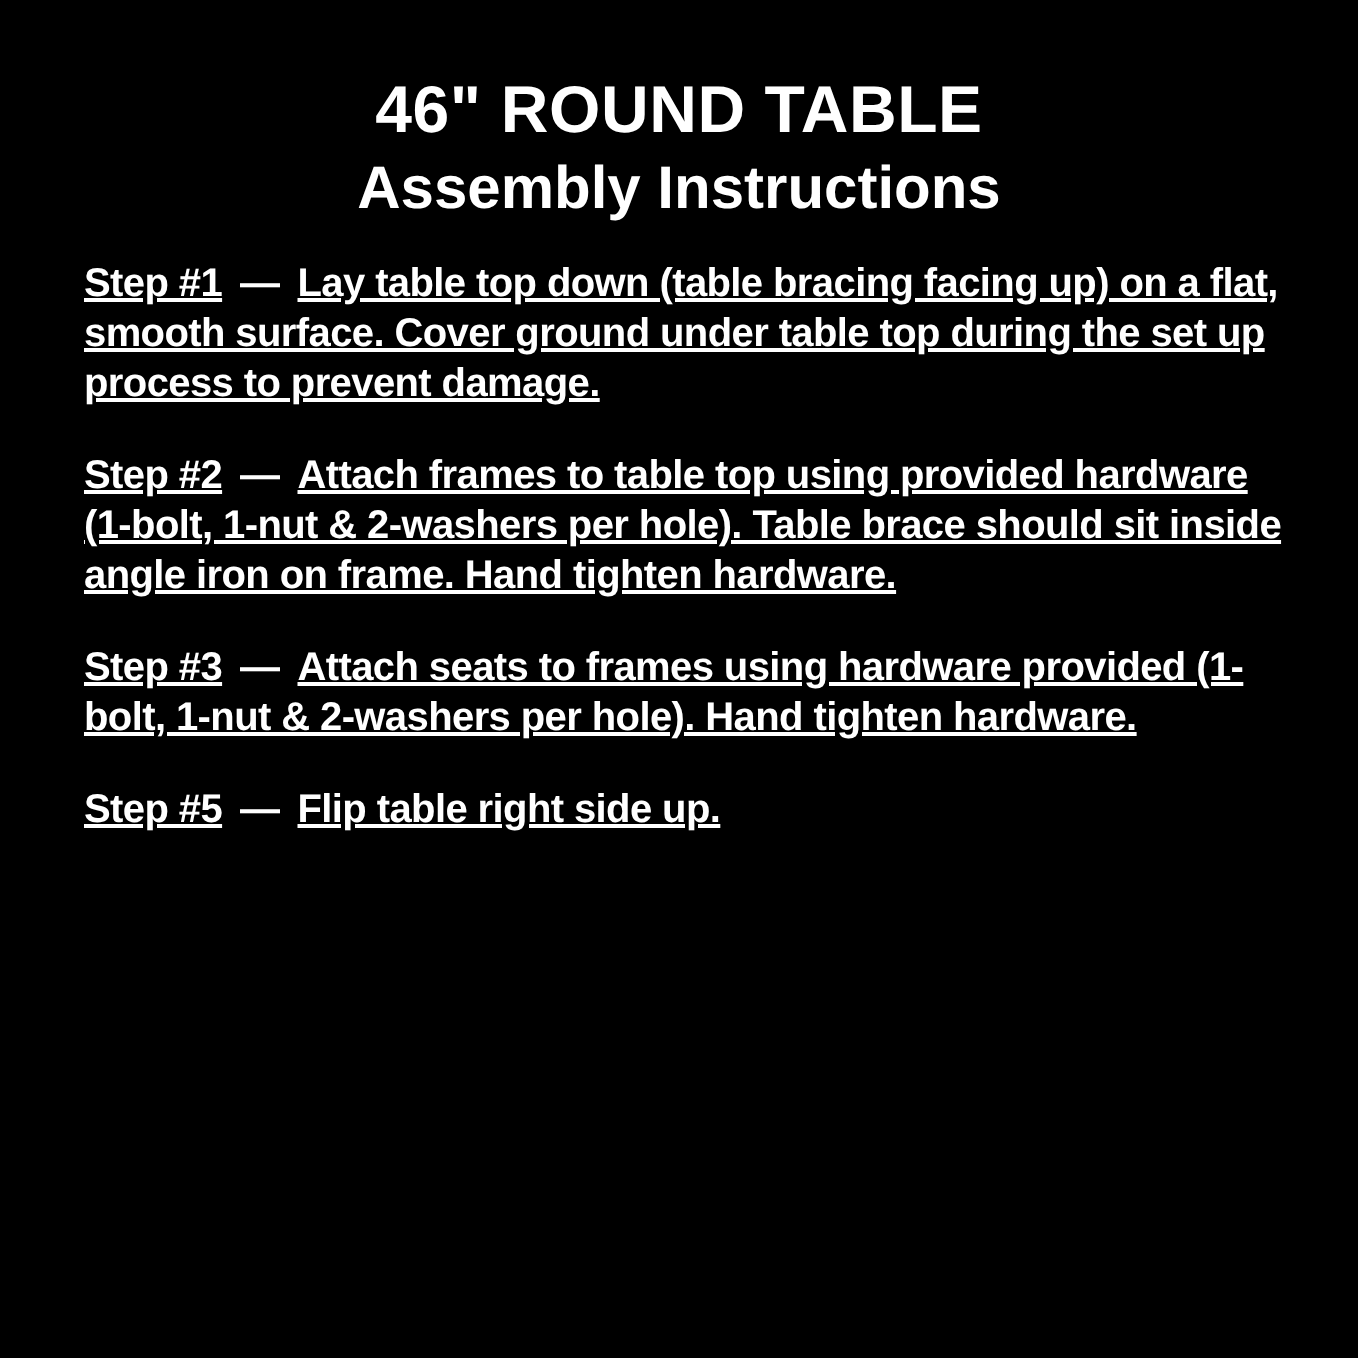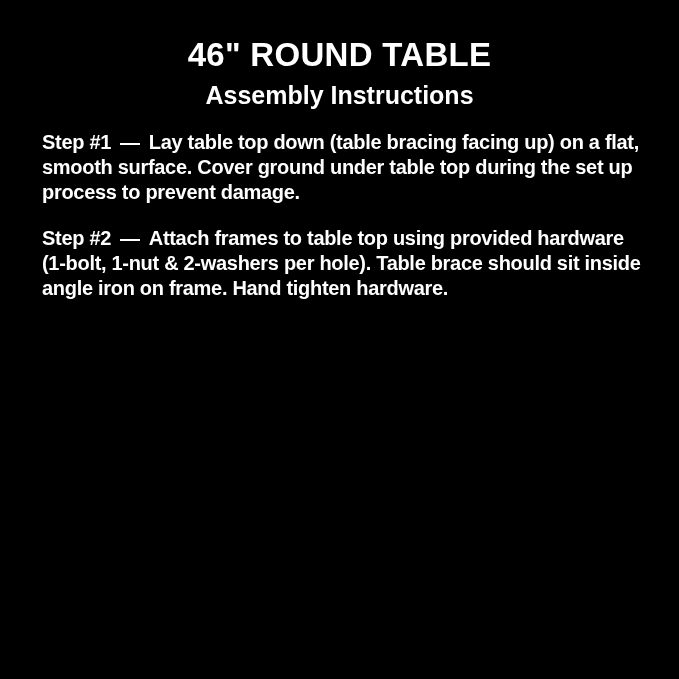--- a/index.html
+++ b/index.html
@@ -22,26 +22,27 @@
     margin: 36px 0 0 0;
     text-align: center;
     font-size: 33px;
     line-height: 38px;
     letter-spacing: 0.3px;
     font-weight: 700;
   }
   .subtitle {
     margin: 7px 0 0 0;
     text-align: center;
-    font-size: 25px;
+    font-size: 30px;
     line-height: 28px;
     font-weight: 700;
   }
   .steps {
     padding: 21px 36px 0 42px;
+    text-decoration: underline;
   }
   .step {
     margin: 0 0 21px 0;
     font-size: 20px;
     line-height: 25px;
     letter-spacing: -0.3px;
     font-weight: 700;
   }
   .step-sep {
     display: inline-block;
@@ -55,18 +56,20 @@
 
   <h1 class="title">46" ROUND TABLE</h1>
   <h2 class="subtitle">Assembly Instructions</h2>
 
   <div class="steps">
 
     <p class="step"><span>Step #1</span><span class="step-sep">—</span><span>Lay table top down (table bracing facing up) on a flat, smooth surface. Cover ground under table top during the set up process to prevent damage.</span></p>
 
     <p class="step"><span>Step #2</span><span class="step-sep">—</span><span>Attach frames to table top using provided hardware (1-bolt, 1-nut &amp; 2-washers per hole). Table brace should sit inside angle iron on frame. Hand tighten hardware.</span></p>
 
+    <p class="step"><span>Step #3</span><span class="step-sep">—</span><span>Attach seats to frames using hardware provided (1-bolt, 1-nut &amp; 2-washers per hole). Hand tighten hardware.</span></p>
 
 
+    <p class="step"><span>Step #5</span><span class="step-sep">—</span><span>Flip table right side up.</span></p>
 
 
   </div>
 </div>
 
 </body></html>

